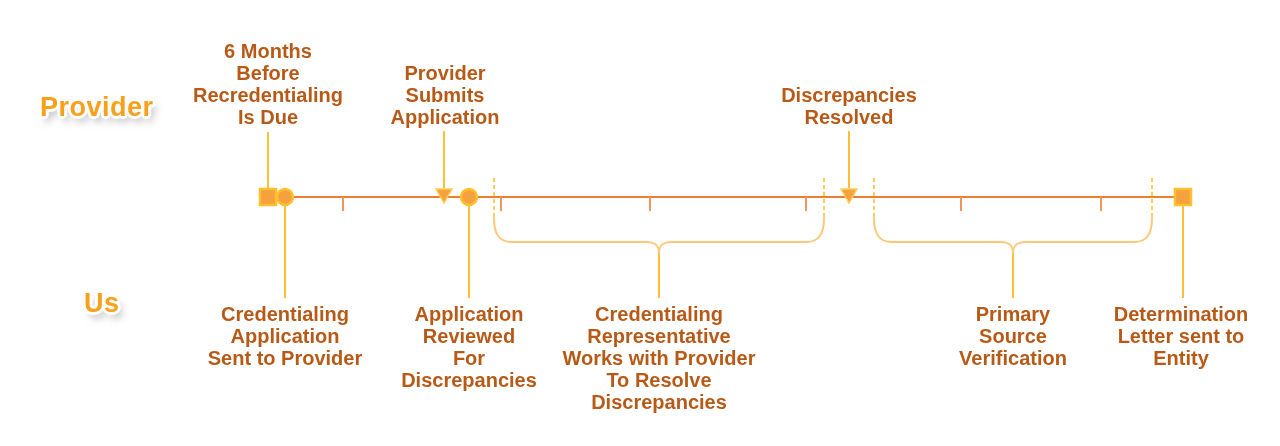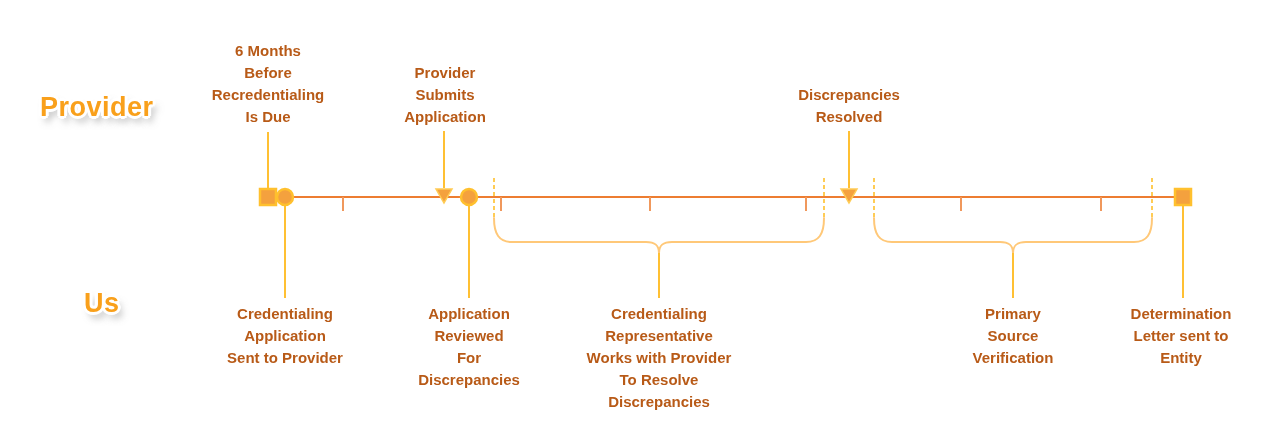--- a/index.html
+++ b/index.html
@@ -12,21 +12,21 @@
     font-family: "Liberation Sans", sans-serif;
   }
   svg.diagram { position: absolute; left: 0; top: 0; }
   .event-label {
     position: absolute;
     transform: translateX(-50%);
     width: 210px;
     text-align: center;
     white-space: pre-line;
     font-weight: bold;
-    font-size: 15px;
+    font-size: 20px;
     line-height: 22px;
     color: var(--event-text, #B85A17);
   }
   .side-label {
     position: absolute;
     font-weight: bold;
     font-size: 27px;
     letter-spacing: 0.5px;
     color: var(--side-label-text, #F9A01B);
     text-shadow:

